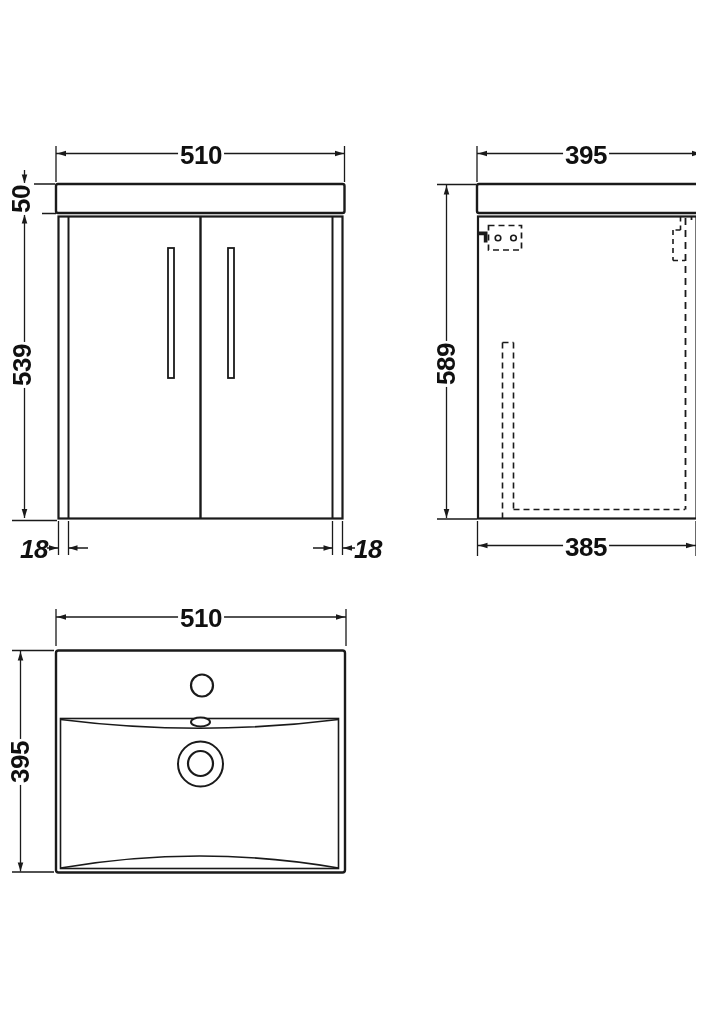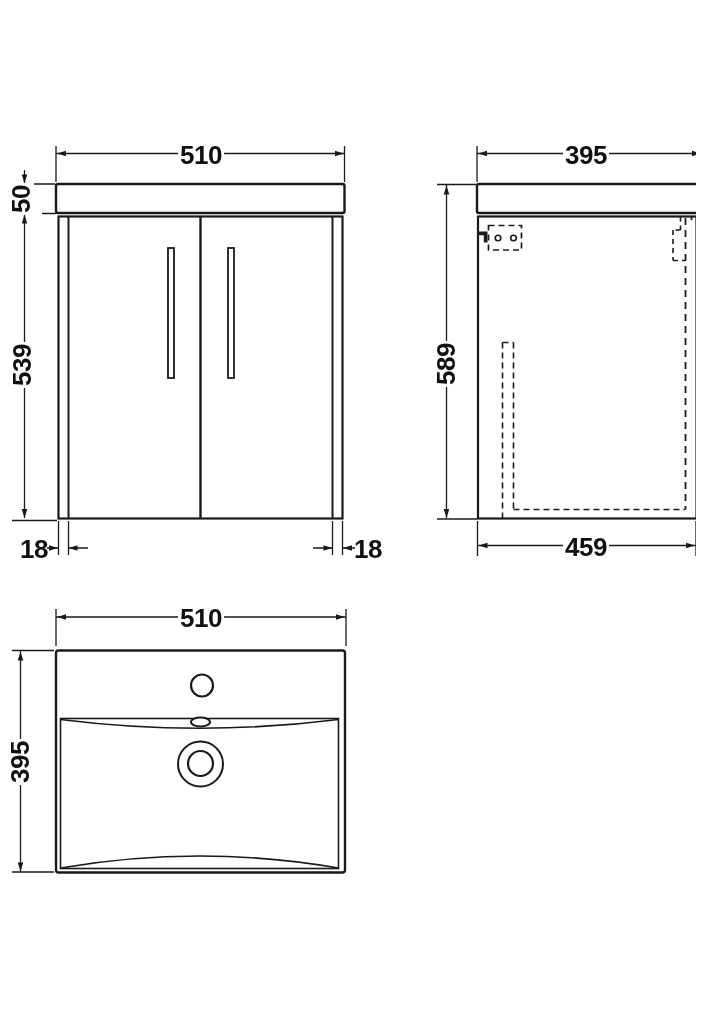--- a/index.html
+++ b/index.html
@@ -10,21 +10,21 @@
   .fillshape{fill:var(--line,#1a1a1a);stroke:none;}
   .wfill{fill:#ffffff;stroke:var(--line,#1a1a1a);}
   .dim-label{
     position:absolute;
     transform:translate(-50%,-50%);
     font-size:26px;font-weight:700;color:#101010;
     letter-spacing:-0.5px;line-height:1;white-space:nowrap;
     background:#ffffff;padding:0 2px;text-align:center;
   }
   .dim-label.rot{transform:translate(-50%,-50%) rotate(-90deg);}
-  .dim-label.nobg{background:transparent;}
+  .dim-label.nobg{background:transparent;font-style:italic;}
 </style>
 </head>
 <body>
 
 <div class="canvas">
 
   <svg width="724" height="1024" viewBox="0 0 724 1024">
 
     <g>
 
@@ -120,18 +120,18 @@
   </svg>
 
   <div class="dim-label" style="left:201px;top:155px;">510</div>
   <div class="dim-label rot" style="left:21px;top:199px;">50</div>
   <div class="dim-label rot" style="left:22px;top:365px;">539</div>
   <div class="dim-label nobg" style="left:34px;top:549px;">18</div>
   <div class="dim-label nobg" style="left:368px;top:549px;">18</div>
 
   <div class="dim-label" style="left:586px;top:155px;">395</div>
   <div class="dim-label rot" style="left:446px;top:364px;">589</div>
-  <div class="dim-label" style="left:586px;top:547px;">459</div>
+  <div class="dim-label" style="left:586px;top:547px;">385</div>
 
   <div class="dim-label" style="left:201px;top:618px;">510</div>
   <div class="dim-label rot" style="left:20px;top:762px;">395</div>
 
 </div>
 
 </body></html>

